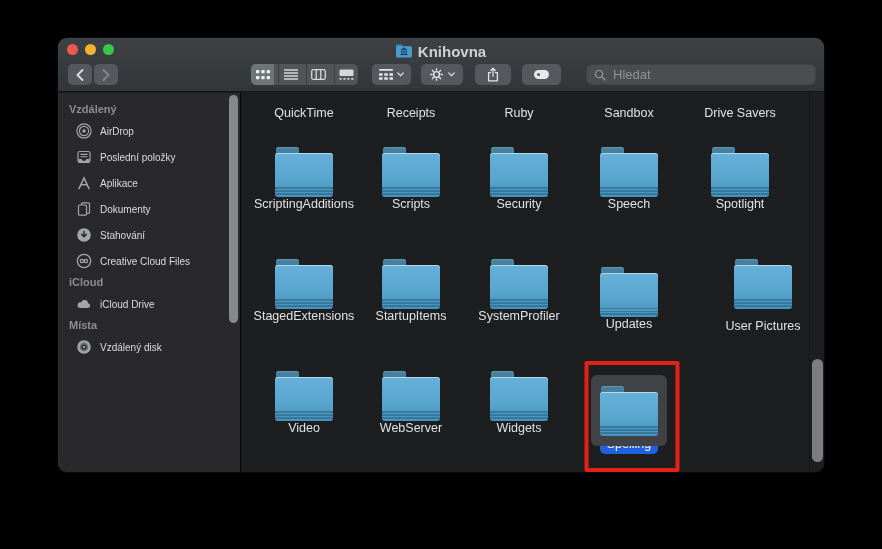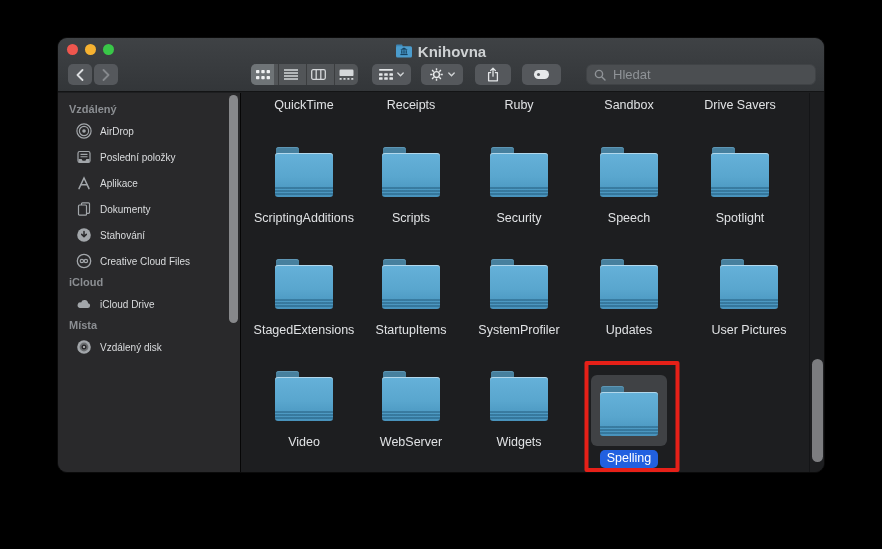--- a/index.html
+++ b/index.html
@@ -50,23 +50,23 @@
     font-size:10px;white-space:nowrap;}
   .sb-icon{width:17px;height:17px;display:flex;align-items:center;justify-content:center;flex:none;}
   .dot{width:12px;height:12px;border-radius:50%;display:inline-block;}
   .sb-scroll{position:absolute;right:2px;top:2px;width:9px;height:228px;border-radius:5px;background:#87888b;}
 
   .main{flex:1;position:relative;background:#1d1e20;overflow:hidden;}
   .scroll-track{position:absolute;right:0;top:0;bottom:0;width:15px;border-left:1px solid #141517;}
   .main-scroll{position:absolute;right:1px;top:266px;width:11px;height:103px;border-radius:6px;background:#7c7d80;}
 
   .cell{position:absolute;width:104px;display:flex;flex-direction:column;align-items:center;}
-  .cell-label{margin-top:14px;font-size:12.5px;line-height:1.2;color:#e0e2e4;text-align:center;
+  .cell-label{font-size:12.5px;line-height:1.2;color:#e0e2e4;text-align:center;
     max-width:102px;word-break:break-all;}
-  .labels-only .cell-label{margin-top:0;}
+  .labels-only .cell-label{margin-top:8px;}
   .folder{position:relative;width:58px;height:50px;flex:none;}
   .folder .tab{position:absolute;top:0;left:1px;width:23px;height:10px;border-radius:3px 3px 0 0;
     background:#47809e;box-shadow:inset 0 1px 0 #5e96b4;}
   .folder .fbody{position:absolute;top:6px;left:0;right:0;bottom:0;border-radius:3px;
     background:linear-gradient(#65b1d9 0%,#59a6ce 55%,#4f9cc5 78%,#4892bb 100%);
     box-shadow:inset 0 1px 0 rgba(255,255,255,.5);}
   .folder .fbody::after{content:"";position:absolute;left:0;right:0;bottom:1px;height:10px;
     background:repeating-linear-gradient(to bottom,transparent 0 1.5px,rgba(20,70,100,.38) 1.5px 3px);}
   .sel-plate{position:absolute;top:-11px;left:50%;transform:translateX(-50%);width:76px;height:71px;
     border-radius:6px;background:#404245;}
@@ -381,28 +381,28 @@
             </div>
             <div class="cell-label">StartupItems</div>
           </div>
           <div class="cell" style="left: 226px; top: 166px;">
             <div class="folder">
               <div class="tab"></div>
               <div class="fbody"></div>
             </div>
             <div class="cell-label">SystemProfiler</div>
           </div>
-          <div class="cell" style="left: 336px; top: 166px;">
+          <div class="cell" style="left: 336px; top: 174px;">
             <div class="folder">
               <div class="tab"></div>
               <div class="fbody"></div>
             </div>
             <div class="cell-label">Updates</div>
           </div>
-          <div class="cell" style="left: 456px; top: 166px;">
+          <div class="cell" style="left: 470px; top: 166px; gap: 10px;">
             <div class="folder">
               <div class="tab"></div>
               <div class="fbody"></div>
             </div>
             <div class="cell-label">User Pictures</div>
           </div>
           <div class="cell" style="left: 11px; top: 278px;">
             <div class="folder">
               <div class="tab"></div>
               <div class="fbody"></div>

